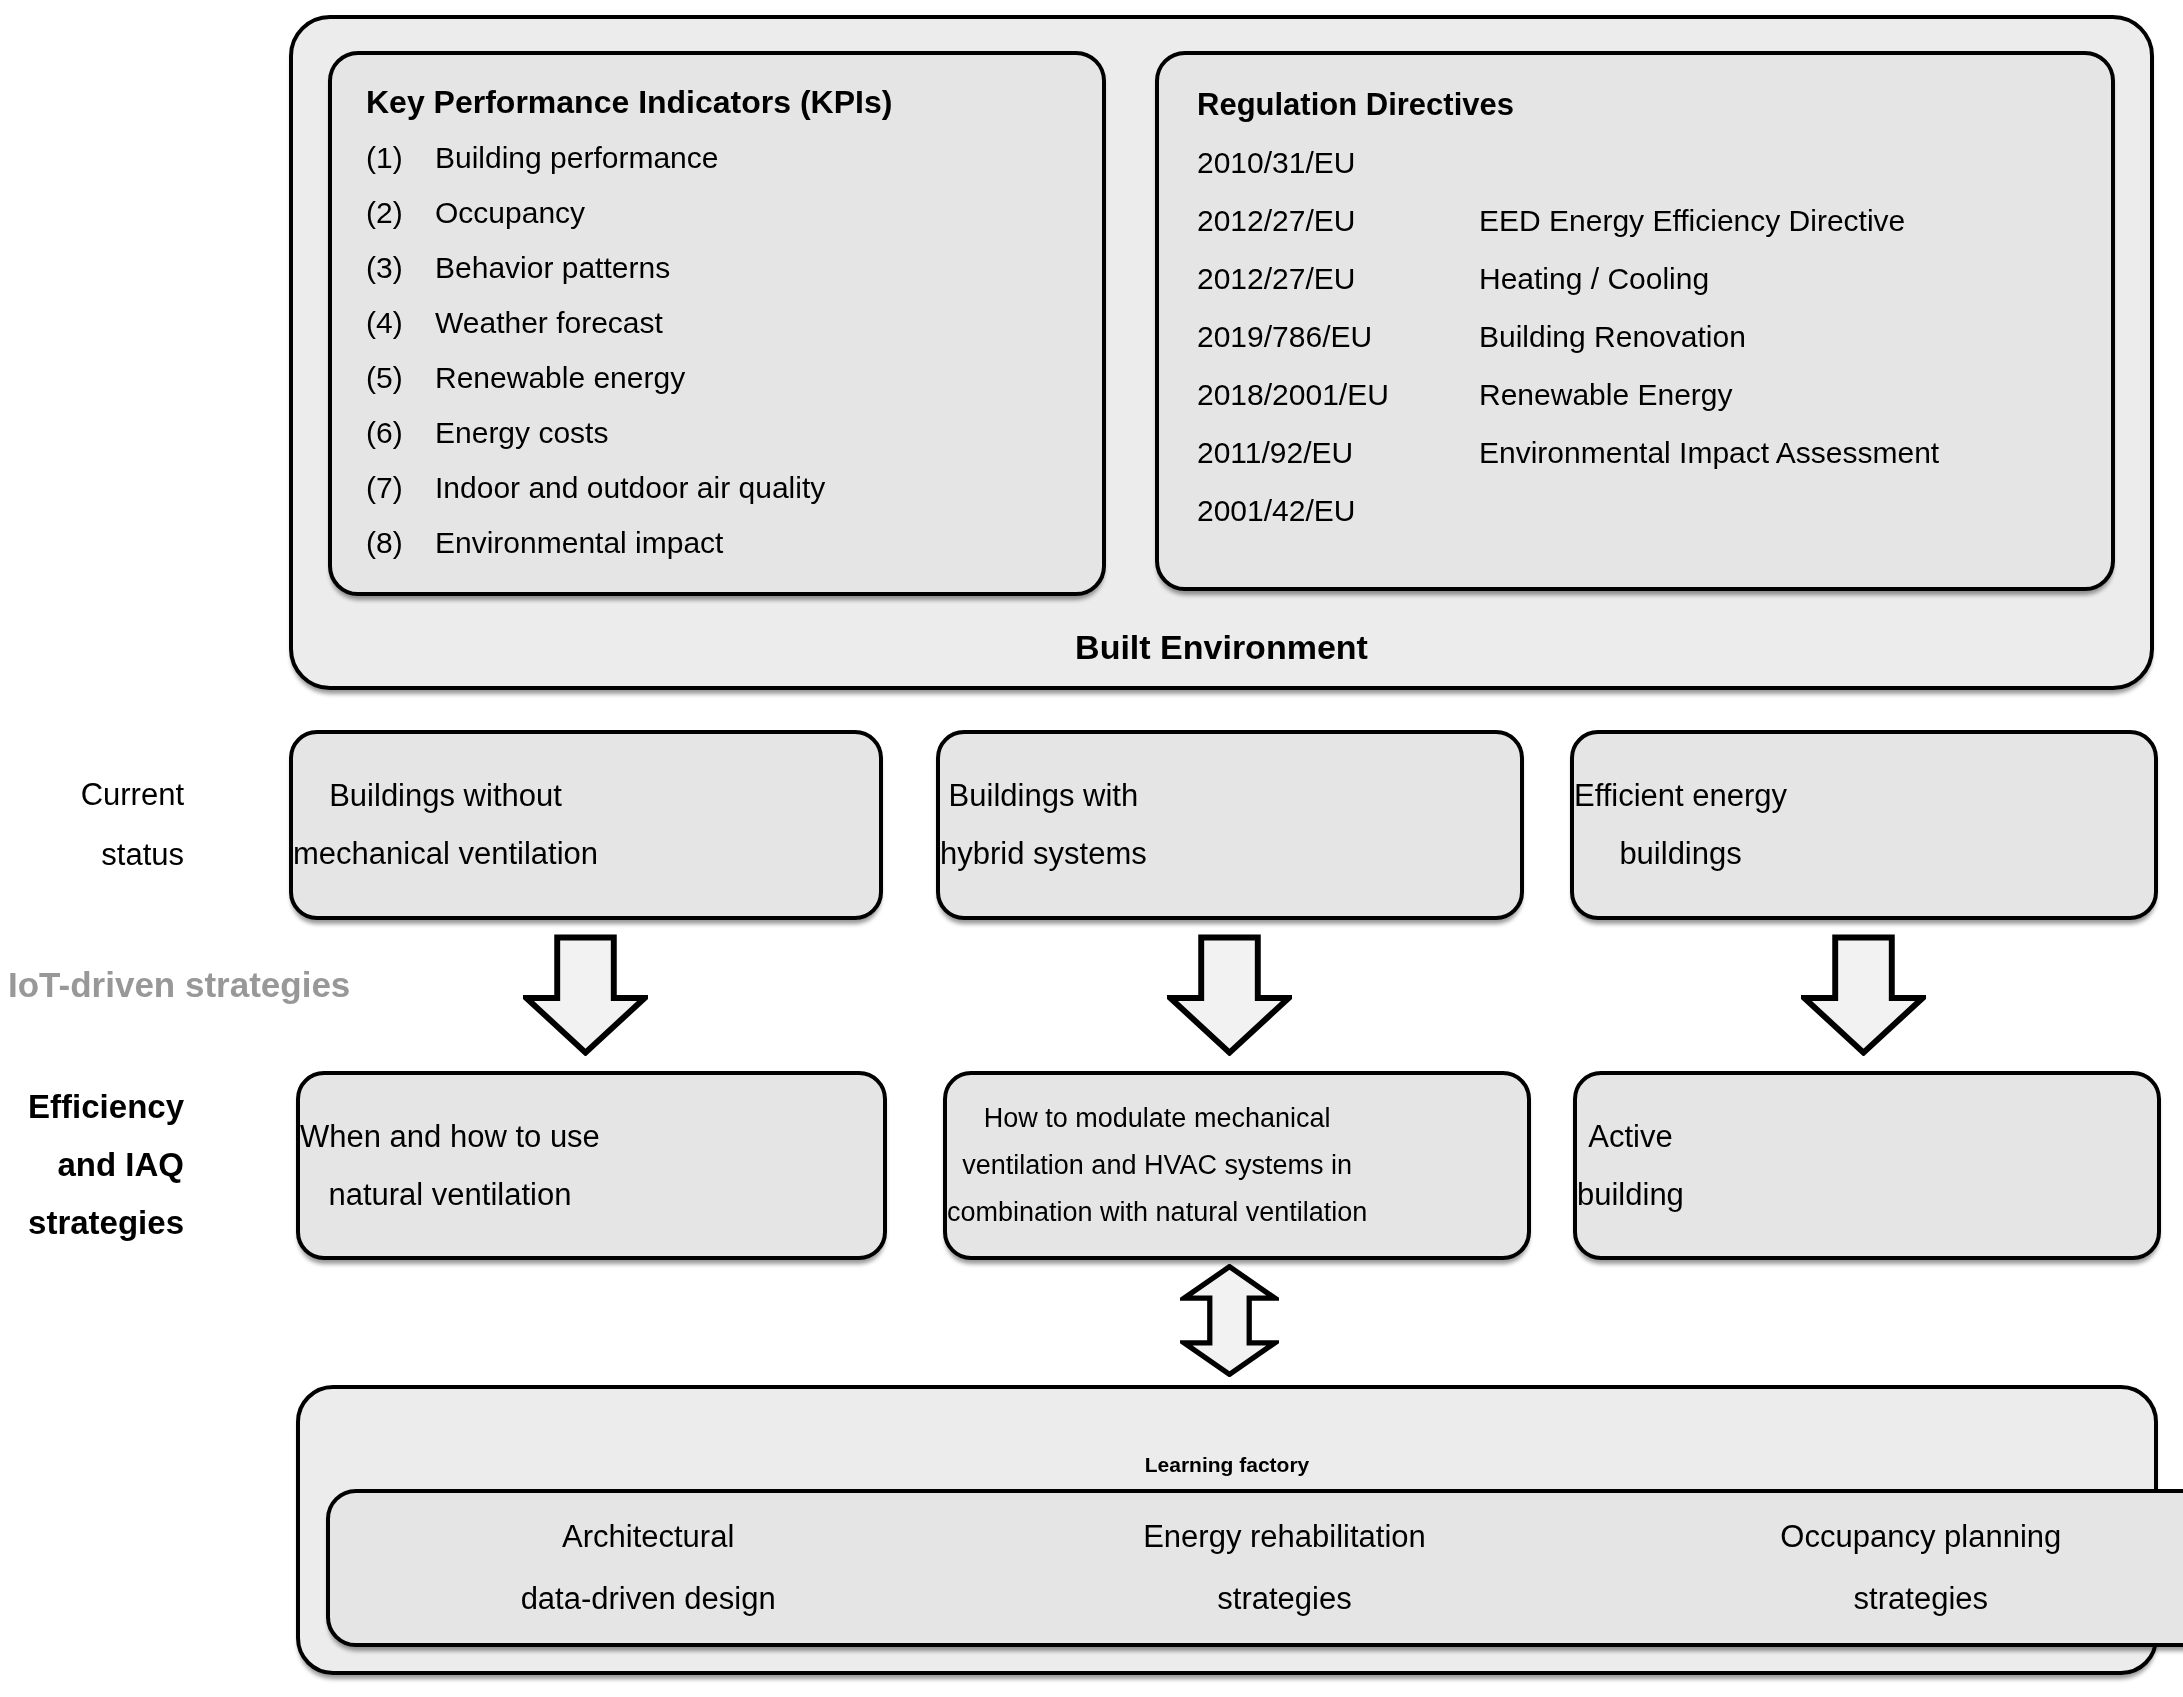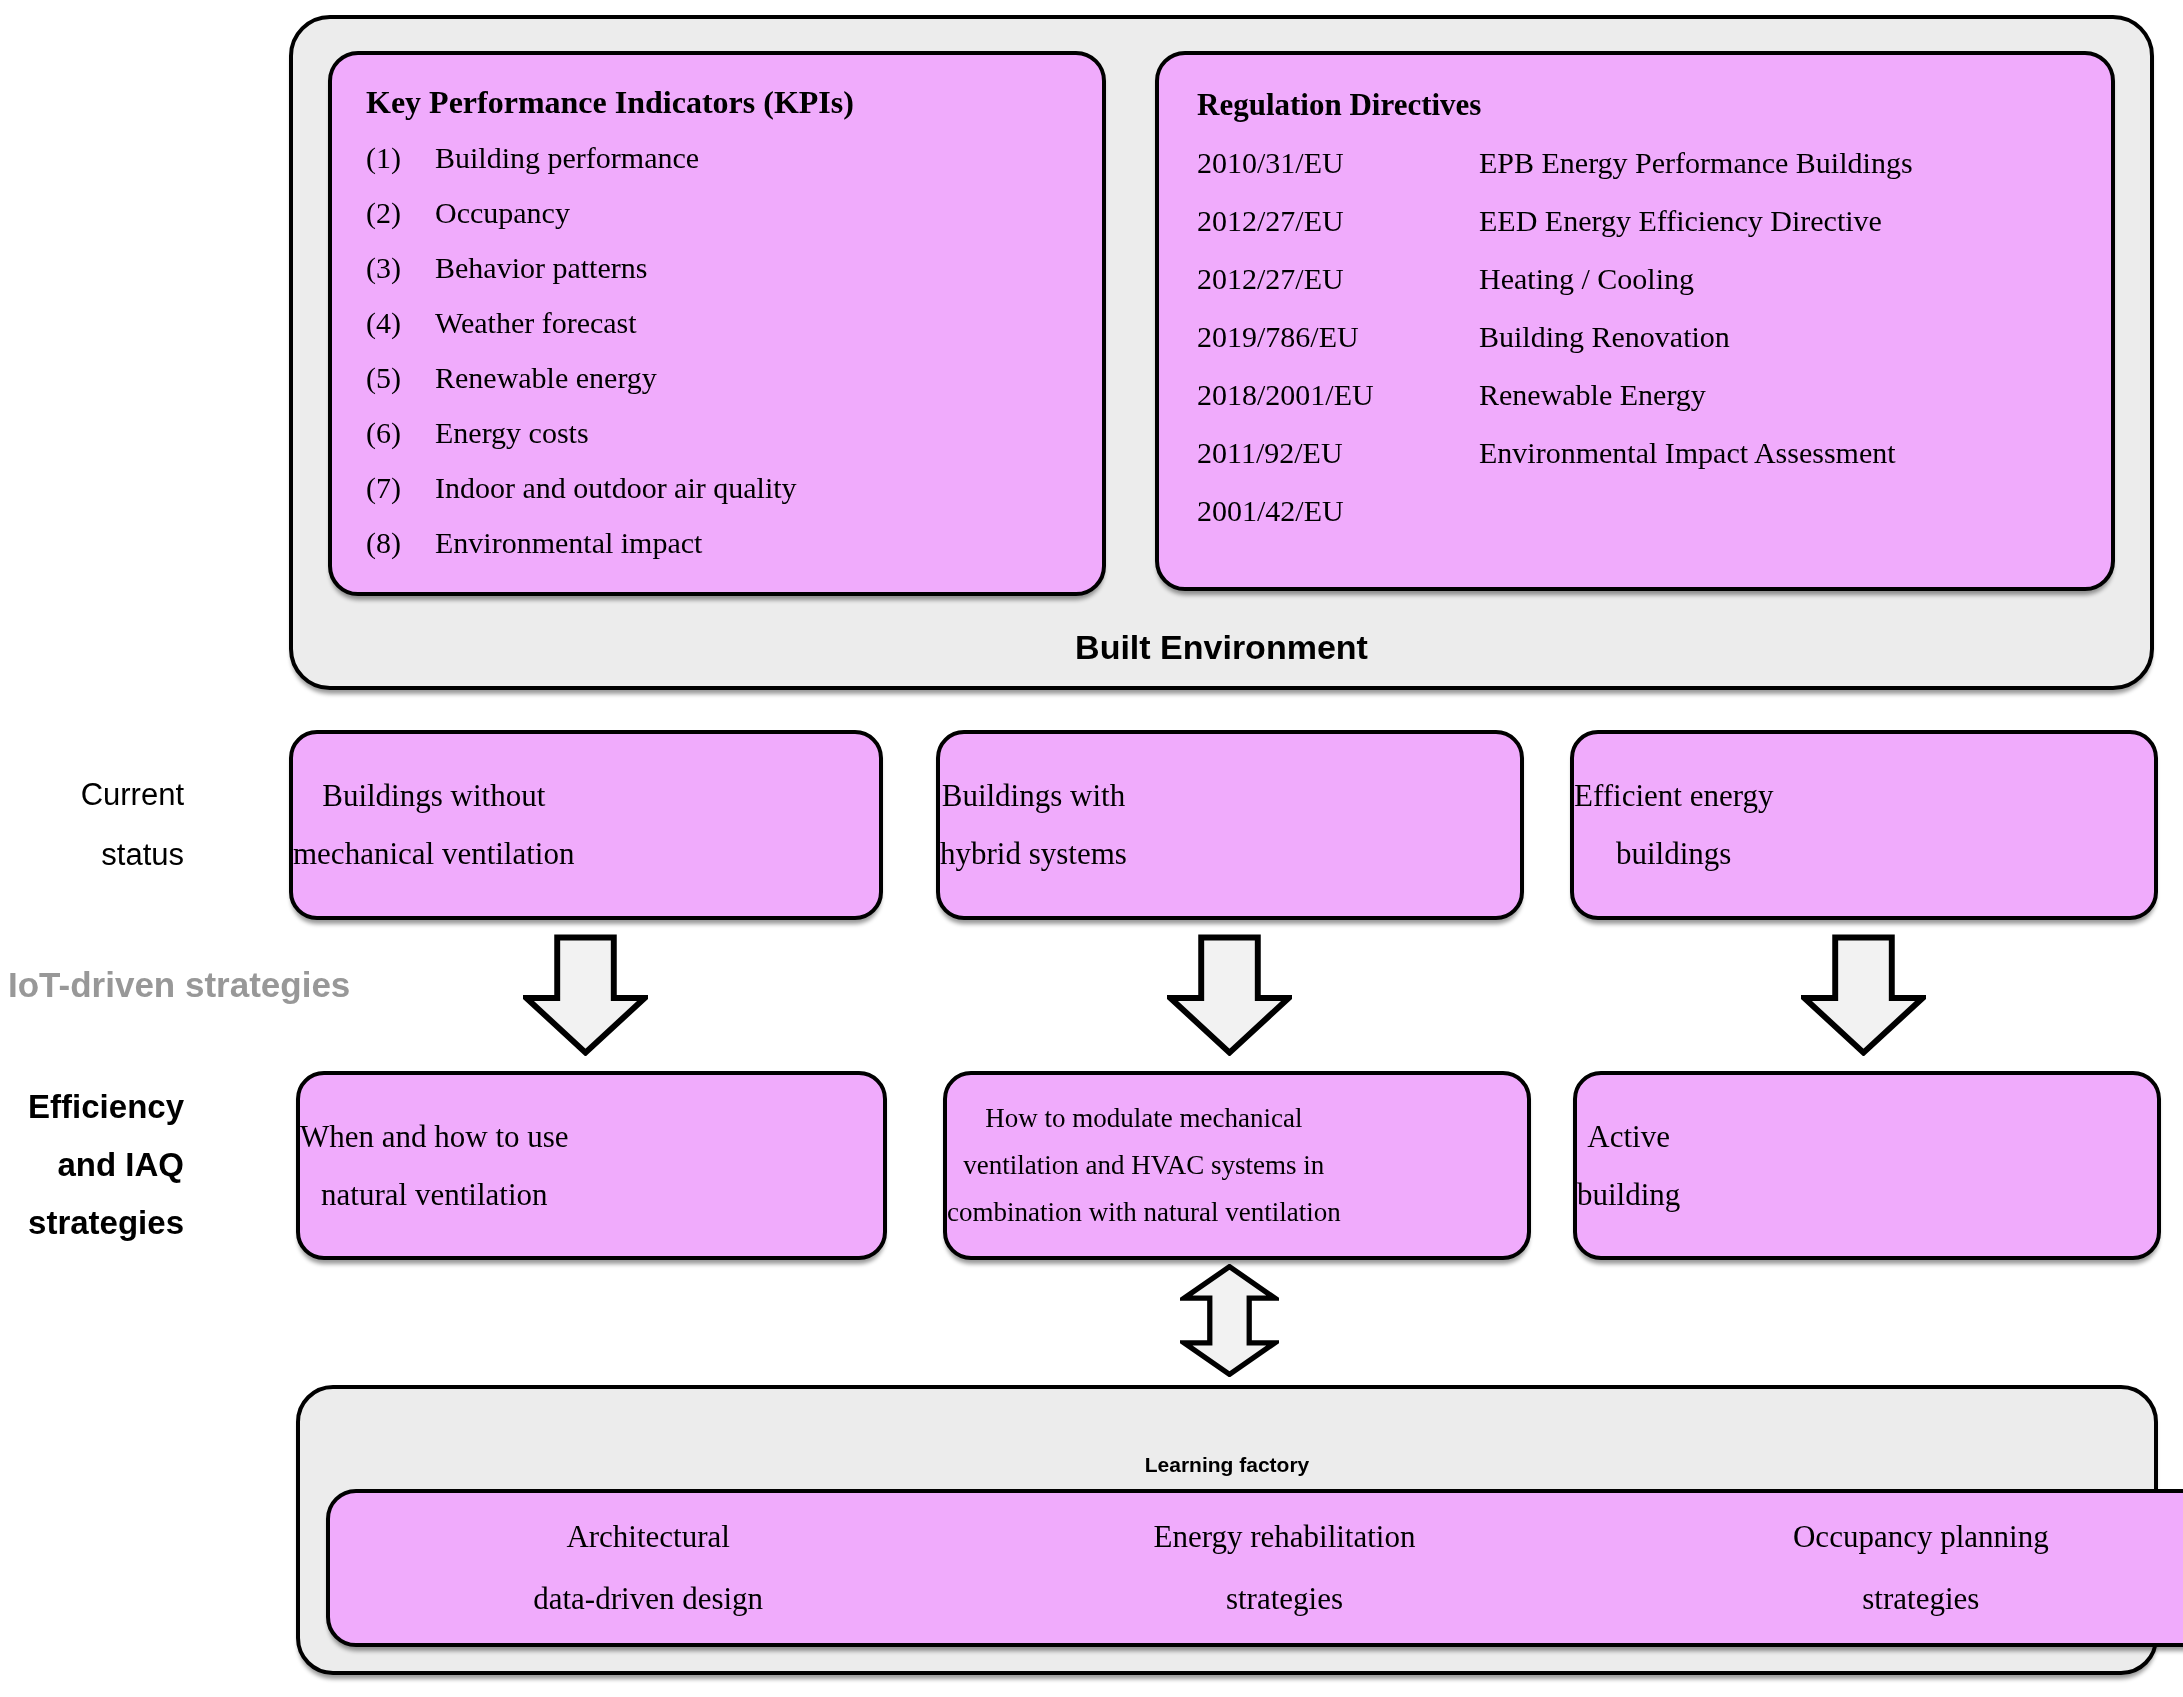--- a/index.html
+++ b/index.html
@@ -7,21 +7,21 @@
     position: relative;
     width: 2183px;
     height: 1697px;
     background: #ffffff;
     font-family: "Liberation Sans", sans-serif;
     color: #000;
     overflow: hidden;
   }
   .panel, .whitebox { position: absolute; box-sizing: border-box; border: 4px solid #000; }
   .panel  { background: #ececec; border-radius: 41px; box-shadow: 0 5.3px 4px -2px rgba(0,0,0,0.40); }
-  .whitebox { background: #f0abfc; border-radius: 30px; box-shadow: 0 5.3px 4px -2px rgba(0,0,0,0.40); font-family: Liberation Serif, serif; }
+  .whitebox { background: #e5e5e5; border-radius: 30px; box-shadow: 0 5.3px 4px -2px rgba(0,0,0,0.40); }
   .pre { white-space: pre-line; }
   .flexbox { display: flex; align-items: center; justify-content: flex-start; text-align: center; }
 
   
   .be-panel { left: 289px; top: 14.5px; width: 1865px; height: 675px; }
   .be-title { position: absolute; left: 0; bottom: 18.4px; width: 100%;
               text-align: center; font-size: 34px; font-weight: 700; }
 
   .kpi-box  { left: 328px;  top: 51px; width: 778px; height: 545px; padding: 20px 10.5px 0 34px; }
   .kpi-title { font-size: 32px; font-weight: 700; line-height: 55px; }
@@ -113,21 +113,20 @@
     <div class="kpi-item">
       <span class="kpi-num">(8)</span>
       <span class="kpi-label">Environmental impact</span>
     </div>
   </div>
 
   <div class="whitebox reg-box">
     <div class="reg-title">Regulation Directives</div>
     <div class="reg-row">
       <span class="reg-code">2010/31/EU</span>
-      <span class="reg-name">EPB Energy Performance Buildings</span>
     </div>
     <div class="reg-row">
       <span class="reg-code">2012/27/EU</span>
       <span class="reg-name">EED Energy Efficiency Directive</span>
     </div>
     <div class="reg-row">
       <span class="reg-code">2012/27/EU</span>
       <span class="reg-name">Heating / Cooling</span>
     </div>
     <div class="reg-row">

